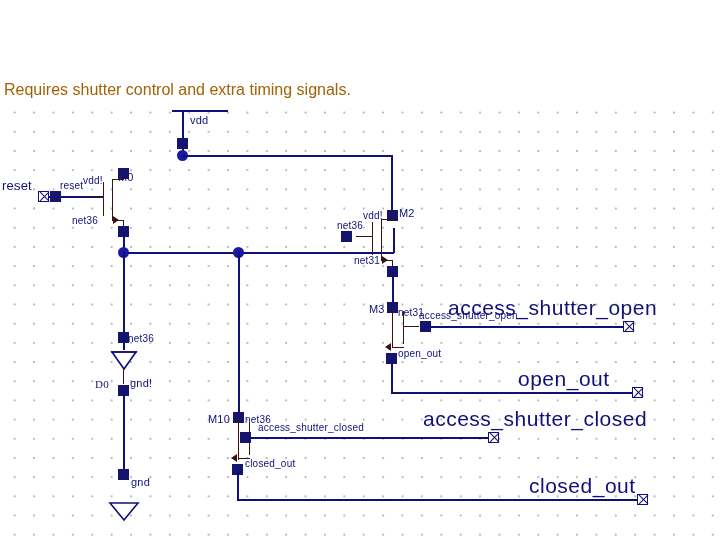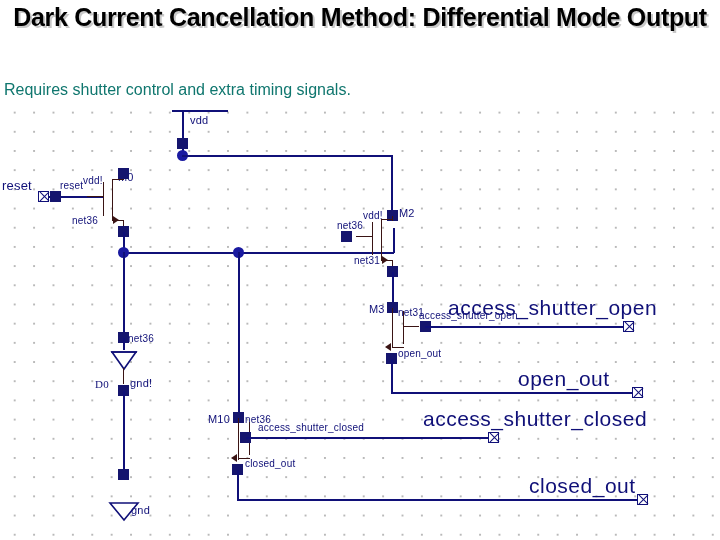--- a/index.html
+++ b/index.html
@@ -15,21 +15,21 @@
     position:absolute;left:0;top:0;width:720px;
     text-align:center;color:#000;
     font-family:"Liberation Sans",sans-serif;
     font-weight:bold;font-size:25px;line-height:30px;
     letter-spacing:-0.3px;
     text-shadow:2px 2px 0 #c9c9c9;
     white-space:pre-wrap;
   }
   .subtitle{
     position:absolute;left:4px;top:81px;
-    color:#0f766e;font-size:16px;font-weight:normal;
+    color:#a16207;font-size:16px;font-weight:normal;
     font-family:"Liberation Sans",sans-serif;
   }
 
   
   .canvas{
     position:absolute;left:0;top:100px;width:720px;height:440px;
     background-image:radial-gradient(#b9b9b9 0.7px, transparent 0.8px);
     background-size:19.4px 19.2px;
     background-position:5px 3px;
   }
@@ -74,21 +74,20 @@
   .lbl-s{font-size:11px;letter-spacing:0.2px;}
   .lbl-xs{font-size:10px;letter-spacing:0.2px;}
   .lbl-big{font-size:21px;letter-spacing:0.5px;}
   .lbl-m{font-size:13px;letter-spacing:0.2px;}
 </style>
 </head>
 <body>
 
 <div id="root">
 
-  <div class="title" style="top:2px;">Dark Current Cancellation Method: Differential Mode Output</div>
 
   <div class="subtitle">Requires shutter control and extra timing signals.</div>
 
   <div class="canvas">
 
     <div class="w wh" style="left:172px;top:10px;width:56px;"></div>
     <div class="w wv" style="left:182px;top:10px;height:42px;"></div>
     <div class="sq" style="left:177px;top:38px;"></div>
     <div class="dot" style="left:177px;top:50px;"></div>
     <div class="lbl lbl-s" style="left:190px;top:14px;">vdd</div>
@@ -184,21 +183,21 @@
         <polygon points="4,4 28,4 16,21" fill="none" stroke="#101078" stroke-width="1.6"></polygon>
       </svg>
     </div>
     <div class="dev devv" style="left:123px;top:268px;height:16px;"></div>
     <div class="lbl lbl-s" style="left:95px;top:278px;font-family:Liberation Serif, serif;">D0</div>
     <div class="lbl lbl-s" style="left:130px;top:277px;">gnd!</div>
     <div class="sq" style="left:118px;top:285px;"></div>
     <div class="w wv" style="left:123px;top:291px;height:82px;"></div>
 
     <div class="sq" style="left:118px;top:369px;"></div>
-    <div class="lbl lbl-s" style="left:131px;top:404px;">gnd</div>
+    <div class="lbl lbl-s" style="left:131px;top:376px;">gnd</div>
     <div class="gndtri-o" style="left:108px;top:400px;">
       <svg width="32" height="22" viewBox="0 0 32 22">
         <polygon points="2,3 30,3 16,20" fill="none" stroke="#101078" stroke-width="1.6"></polygon>
       </svg>
     </div>
 
     <div class="sq" style="left:233px;top:312px;"></div>
     <div class="lbl lbl-s" style="left:208px;top:313px;">M10</div>
     <div class="lbl lbl-xs" style="left:245px;top:314px;">net36</div>
     <div class="dev devv" style="left:238px;top:318px;height:42px;"></div>

